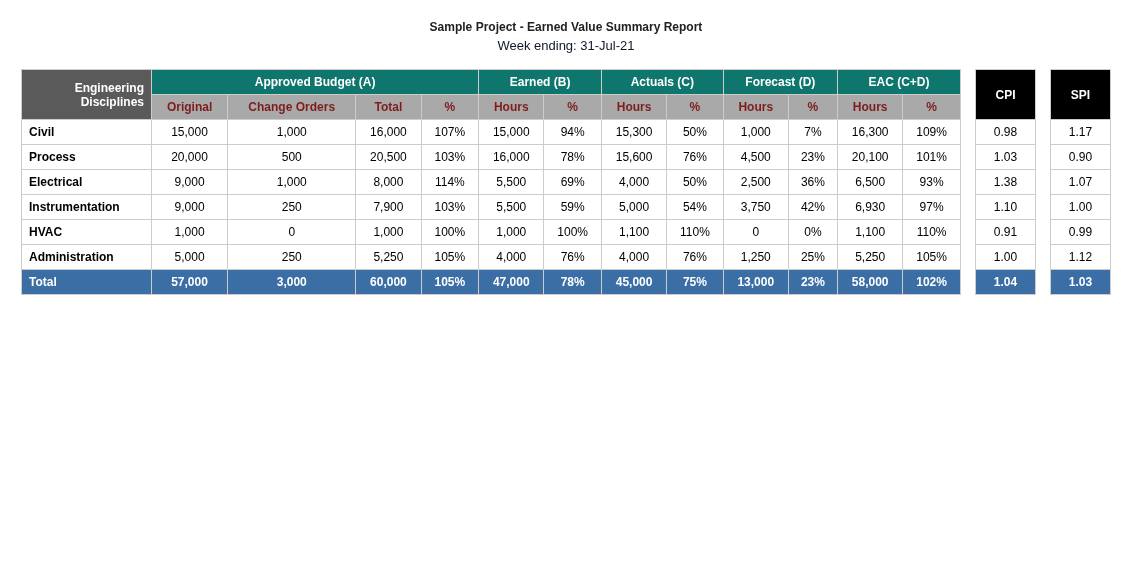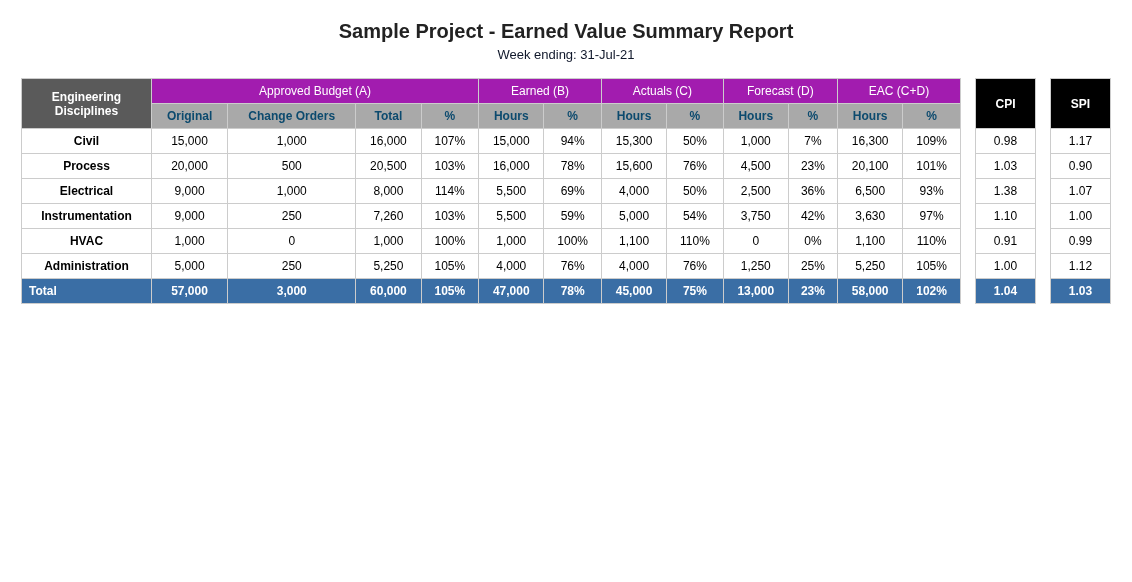--- a/index.html
+++ b/index.html
@@ -12,21 +12,21 @@
       align-items: flex-start;
       padding: 20px;
       min-height: 582px;
       width: 1132px;
     }
     .report-container {
       width: 1090px;
     }
     .report-title {
       text-align: center;
-      font-size: 20px;
+      font-size: 12px;
       font-weight: bold;
       margin-bottom: 4px;
       color: #222;
     }
     .report-subtitle {
       text-align: center;
       font-size: 13px;
       color: #0f172a;
       margin-bottom: 16px;
     }
@@ -35,44 +35,44 @@
       border-collapse: collapse;
       font-size: 12px;
     }
     th, td {
       border: 1px solid #ccc;
       padding: 5px 7px;
       text-align: center;
     }
     
     .th-group {
-      background-color: #a21caf;
-      color: #fff;
-      font-weight: normal;
+      background-color: #0f766e;
+      color: #fff;
+      font-weight: bold;
     }
     .th-sub {
       background-color: #a9a9a9;
-      color: #0c4a6e;
+      color: #7f1d1d;
       font-weight: bold;
     }
     .th-discipline {
       background-color: #5a5a5a;
       color: #fff;
       font-weight: bold;
-      text-align: center;
+      text-align: right;
       vertical-align: middle;
     }
     .th-cpi-spi {
       background-color: #000000;
       color: #fff;
       font-weight: bold;
     }
     
     .td-label {
-      text-align: center;
+      text-align: left;
       font-weight: bold;
       background-color: #fff;
     }
     .td-value {
       background-color: #fff;
     }
     
     .tr-total td {
       background-color: #3a6ea5;
       color: #fff;
@@ -188,29 +188,29 @@
           <td class="td-value">93%</td>
           <td class="td-gap"></td>
           <td class="td-value">1.38</td>
           <td class="td-gap"></td>
           <td class="td-value">1.07</td>
         </tr>
         <tr class="data-row">
           <td class="td-label">Instrumentation</td>
           <td class="td-value">9,000</td>
           <td class="td-value">250</td>
-          <td class="td-value">7,260</td>
+          <td class="td-value">7,900</td>
           <td class="td-value">103%</td>
           <td class="td-value">5,500</td>
           <td class="td-value">59%</td>
           <td class="td-value">5,000</td>
           <td class="td-value">54%</td>
           <td class="td-value">3,750</td>
           <td class="td-value">42%</td>
-          <td class="td-value">3,630</td>
+          <td class="td-value">6,930</td>
           <td class="td-value">97%</td>
           <td class="td-gap"></td>
           <td class="td-value">1.10</td>
           <td class="td-gap"></td>
           <td class="td-value">1.00</td>
         </tr>
         <tr class="data-row">
           <td class="td-label">HVAC</td>
           <td class="td-value">1,000</td>
           <td class="td-value">0</td>

